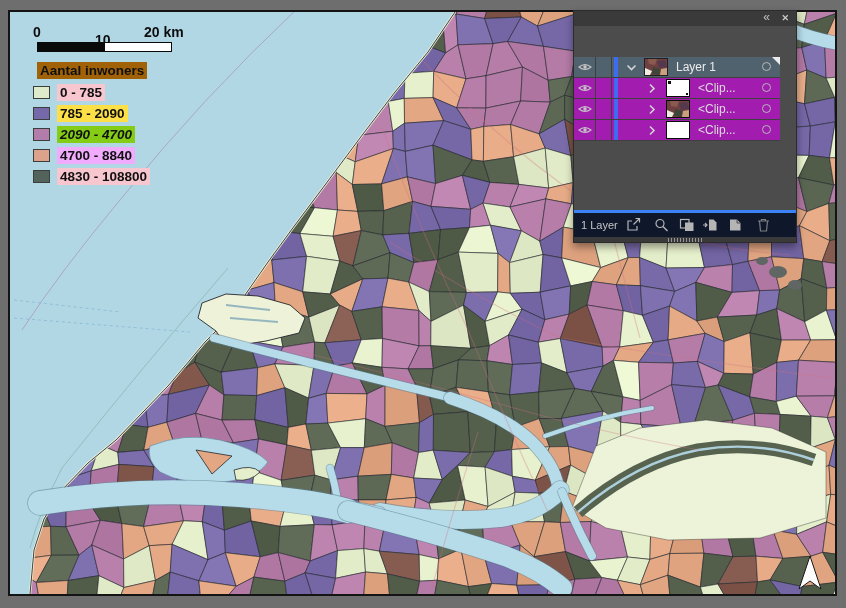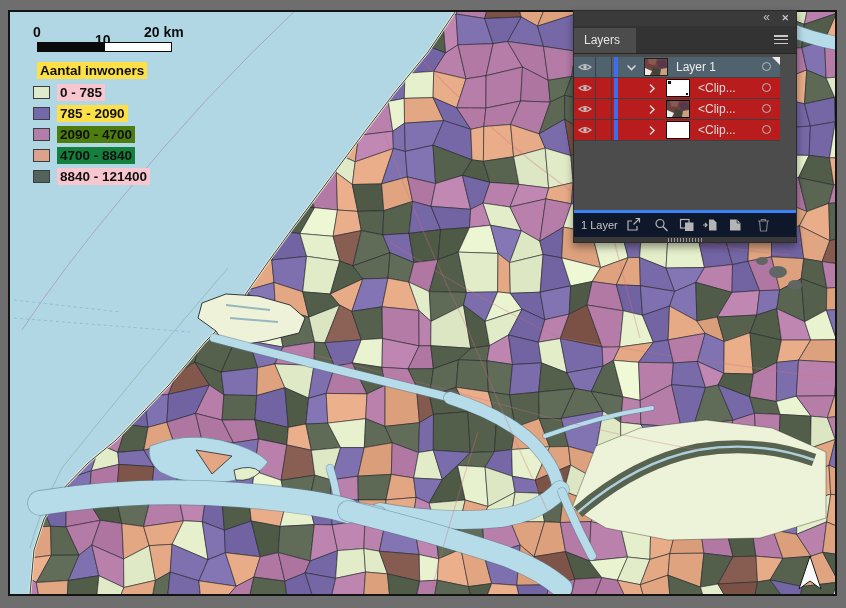--- a/index.html
+++ b/index.html
@@ -35,21 +35,21 @@
     border:1px solid #2c2c2c;box-sizing:border-box;box-shadow:0 4px 8px rgba(0,0,0,.4);}
   .p-header{position:relative;height:15px;background:#3a3a3a;}
   .p-collapse{position:absolute;right:26px;top:-1px;font-size:12px;color:#c0c0c0;line-height:15px;cursor:default;}
   .p-close{position:absolute;right:7px;top:0;font-size:9px;font-weight:700;color:#c9c9c9;line-height:15px;cursor:default;}
   .p-tabbar{position:relative;height:27px;background:#333333;border-bottom:1px solid #262626;}
   .p-tab{position:absolute;left:0;top:2px;height:25px;width:62px;background:#4c4c4c;color:#e4e4e4;
     font-size:12px;line-height:25px;padding-left:10px;box-sizing:border-box;}
   .p-menu{position:absolute;right:8px;top:9px;width:14px;height:9px;display:flex;flex-direction:column;justify-content:space-between;}
   .p-menu i{display:block;height:1.5px;background:#c9c9c9;}
   .p-rows{position:absolute;left:0;right:16px;top:46px;}
-  .lrow{position:relative;height:20px;border-bottom:1px solid #3f3f3f;background:#b91c1c;}
+  .lrow{position:relative;height:20px;border-bottom:1px solid #3f3f3f;background:#a21caf;}
   .lrow.selected{background:#51626f;}
   .cell-eye{position:absolute;left:0;top:0;width:21px;height:20px;border-right:1px solid #3e3e3e;display:flex;align-items:center;justify-content:center;}
   .cell-lock{position:absolute;left:21px;top:0;width:16px;height:20px;border-right:1px solid #3e3e3e;}
   .colorbar{position:absolute;left:40px;top:0;width:4px;height:20px;background:#3d6cf0;}
   .chev{position:absolute;top:5px;}
   .chev.down{left:52px;top:7px;}
   .chev.right{left:74px;}
   .thumb{position:absolute;top:1px;width:24px;height:18px;overflow:hidden;}
   .thumb.t-map1{left:70px;border:1px solid #202020;box-sizing:border-box;}
   .thumb.t-clip{border:1px solid #0a0a0a;background:#ffffff;box-sizing:border-box;}
@@ -897,55 +897,47 @@
     <span class="sb-l1">10</span>
     <span class="sb-l2">20 km</span>
   </div>
   <div class="sb-bar">
     <div class="sb-half-black"></div>
     <div class="sb-half-white"></div>
   </div>
 </div>
 
 <div class="legend">
-  <div class="lg-title" style="background: #fde047;">Aantal inwoners</div>
+  <div class="lg-title" style="background: #a16207;">Aantal inwoners</div>
   <div class="lg-row">
     <span class="lg-swatch" style="background: rgb(223, 236, 203);"></span>
     <span class="lg-label" style="background: rgb(247, 198, 206);">0 - 785</span>
   </div>
   <div class="lg-row">
     <span class="lg-swatch" style="background: rgb(117, 105, 170);"></span>
     <span class="lg-label" style="background: #fde047;">785 - 2090</span>
   </div>
   <div class="lg-row">
     <span class="lg-swatch" style="background: rgb(178, 124, 171);"></span>
-    <span class="lg-label" style="background: #4d7c0f;">2090 - 4700</span>
+    <span class="lg-label" style="background: #84cc16; font-style: italic;">2090 - 4700</span>
   </div>
   <div class="lg-row">
     <span class="lg-swatch" style="background: rgb(221, 162, 140);"></span>
-    <span class="lg-label" style="background: #15803d; text-align: right;">4700 - 8840</span>
+    <span class="lg-label" style="background: #f0abfc; text-align: right;">4700 - 8840</span>
   </div>
   <div class="lg-row">
     <span class="lg-swatch" style="background: rgb(84, 98, 92);"></span>
-    <span class="lg-label" style="background: rgb(247, 198, 206);">8840 - 121400</span>
+    <span class="lg-label" style="background: rgb(247, 198, 206);">4830 - 108800</span>
   </div>
 </div>
 
 <div class="panel">
   <div class="p-header">
     <span class="p-collapse">«</span>
     <span class="p-close">✕</span>
-  </div>
-  <div class="p-tabbar">
-    <div class="p-tab">Layers</div>
-    <div class="p-menu">
-        <i></i>
-        <i></i>
-        <i></i>
-      </div>
   </div>
 
   <div class="p-rows">
 
     <div class="lrow selected">
       <div class="cell-eye">
         <svg width="14" height="10" viewBox="0 0 14 10">
           <path d="M1,5 Q7,0.2 13,5 Q7,9.8 1,5 Z" fill="none" stroke="#c6c6c6" stroke-width="1.1"></path>
           <circle cx="7" cy="5" r="1.7" fill="#c6c6c6"></circle>
         </svg>

